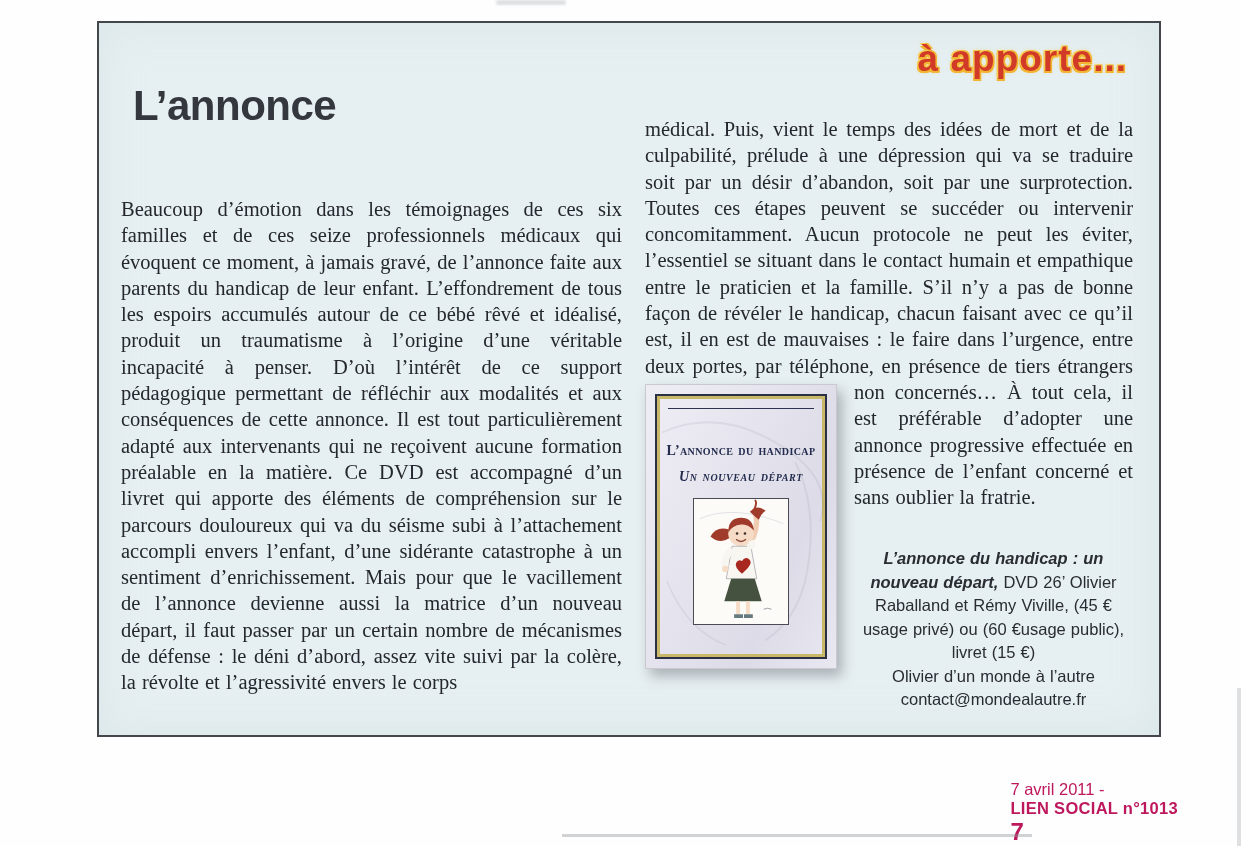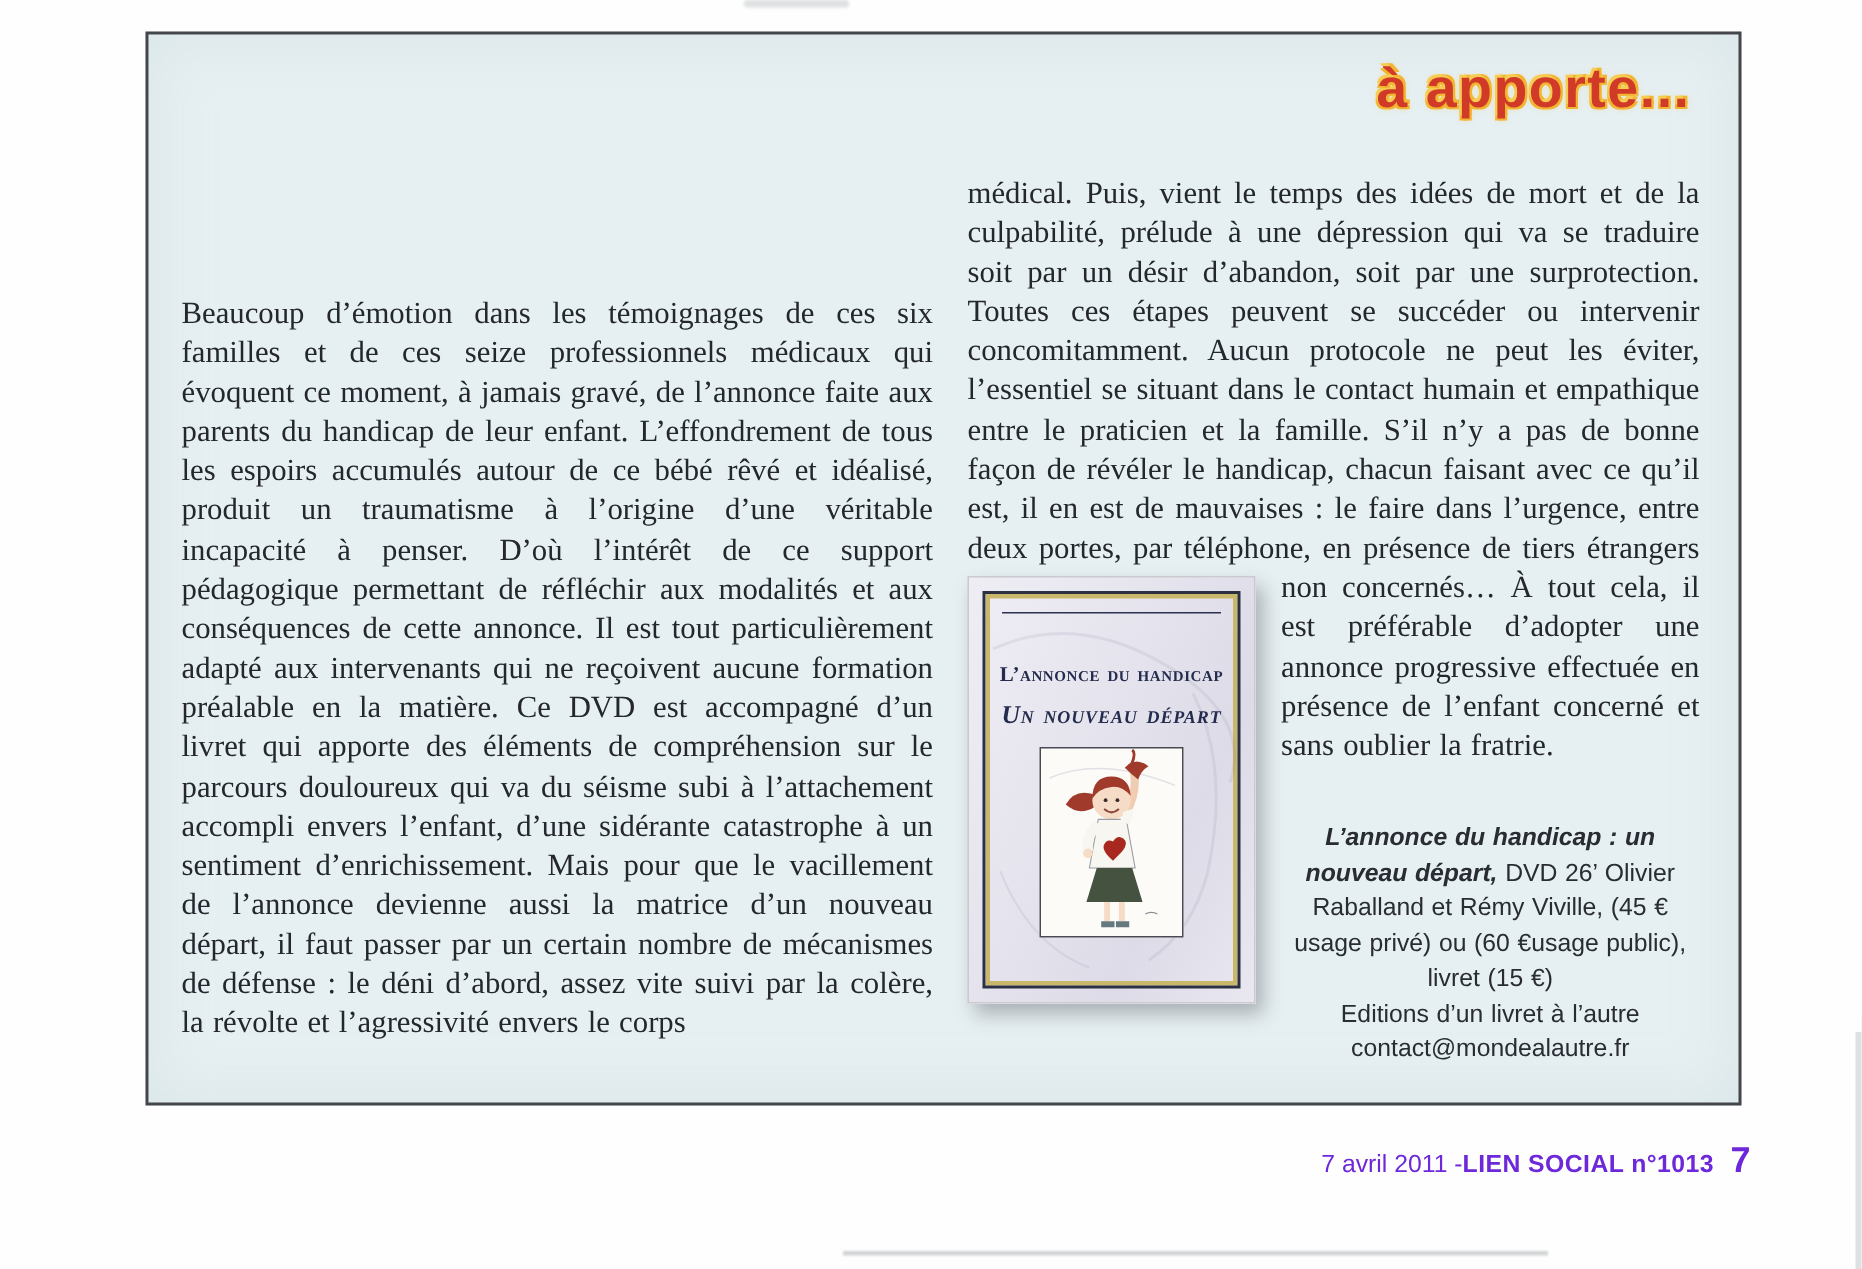--- a/index.html
+++ b/index.html
@@ -101,21 +101,21 @@
     margin:4px 6px 5px 6px;
   }
   .dvd-title {
     font-size:14px; font-weight:bold;
     font-variant:small-caps;
     letter-spacing:.4px;
     color:#232c4e;
     position:relative;
   }
   .dvd-subtitle {
-    font-size:17px; font-weight:bold; font-style:italic;
+    font-size:14px; font-weight:bold; font-style:italic;
     font-variant:small-caps;
     letter-spacing:.6px;
     color:#232c4e;
     position:relative;
   }
   .dvd-illustration {
     width:96px; height:127px;
     margin:7px auto 6px auto;
     background:#fcfbf8;
     border:1px solid #4a4a55;
@@ -130,25 +130,26 @@
     line-height:23.5px;
     color:#292c33;
     text-align:center;
     word-spacing:.5px;
   }
   .caption-title { font-weight:bold; font-style:italic; }
 
   
   .page-footer {
     position:absolute;
-    top:760px; right:74px;
+    top:780px; right:74px;
     display:flex;
     align-items:baseline;
-    color:#6d28d9;
+    color:#be185d;
     font-size:16.5px;
+    flex-direction:column;
   }
   .footer-journal { font-weight:bold; letter-spacing:.3px; }
   .footer-page-number {
     font-weight:bold;
     font-size:24px;
     margin-left:11px;
   }
 
   
   .artifact { position:absolute; pointer-events:none; }
@@ -167,21 +168,21 @@
   }
 </style>
 </head>
 <body>
 
 <div class="panel"></div>
 
 <div class="section-label">à apporte...</div>
 
 <h1 class="article-title">
-  <br>
+  <span>L’annonce</span><br>
 </h1>
 
 <div class="body-serif col-left">
   <span>Beaucoup d’émotion dans les témoignages de ces six familles et de ces seize professionnels médicaux qui évoquent ce moment, à jamais gravé, de l’annonce faite aux parents du handicap de leur enfant. L’effon­drement de tous les espoirs accumulés autour de ce bébé rêvé et idéalisé, produit un traumatisme à l’ori­gine d’une véritable incapacité à penser. D’où l’intérêt de ce support pédagogique permettant de réfléchir aux modalités et aux conséquences de cette annonce. Il est tout particulièrement adapté aux intervenants qui ne reçoivent aucune formation préalable en la matière. Ce DVD est accompagné d’un livret qui apporte des éléments de compréhension sur le parcours doulou­reux qui va du séisme subi à l’attachement accompli envers l’enfant, d’une sidérante catastrophe à un sen­timent d’enrichissement. Mais pour que le vacillement de l’annonce devienne aussi la matrice d’un nouveau départ, il faut passer par un certain nombre de mé­canismes de défense : le déni d’abord, assez vite suivi par la colère, la révolte et l’agressivité envers le corps</span>
 </div>
 
 <div class="body-serif col-right">
   <span>médical. Puis, vient le temps des idées de mort et de la culpabilité, prélude à une dépression qui va se tra­duire soit par un désir d’abandon, soit par une sur­protection. Toutes ces étapes peuvent se succéder ou intervenir concomitamment. Aucun protocole ne peut les éviter, l’essentiel se situant dans le contact humain et empathique entre le praticien et la famille. S’il n’y a pas de bonne façon de révéler le handicap, chacun faisant avec ce qu’il est, il en est de mauvaises : le faire dans l’urgence, entre deux portes, par téléphone, en présence de tiers étrangers non concernés… À tout </span><span class="dvd-float">
       <span class="dvd-frame" style="display:block;">
         <svg class="dvd-sketch" viewBox="0 0 170 250" width="100%" height="100%">
@@ -229,21 +230,21 @@
 
             <path d="M70 112 q4 -2 8 0" stroke="#8a8a94" stroke-width=".8" fill="none"></path>
           </svg>
         </span>
 
       </span>
     </span><span>cela, il est préférable d’adop­ter une annonce progressive effectuée en présence de l’en­fant concerné et sans oublier la fratrie.</span>
 
   <div class="media-caption">
     <span class="caption-title">L’annonce du handicap : un nouveau départ,</span><span> DVD 26’ Olivier Raballand et Rémy Viville, (45 € usage privé) ou (60 €usage public), livret (15 €)</span><br>
-    <span>Editions d’un livret à l’autre</span><br>
+    <span>Olivier d’un monde à l’autre</span><br>
     <span>contact@mondealautre.fr</span>
   </div>
 </div>
 
 <div class="page-footer">
   <span>7 avril 2011 - </span>
   <span class="footer-journal">LIEN SOCIAL n°1013</span>
   <span class="footer-page-number">7</span>
 </div>
 

